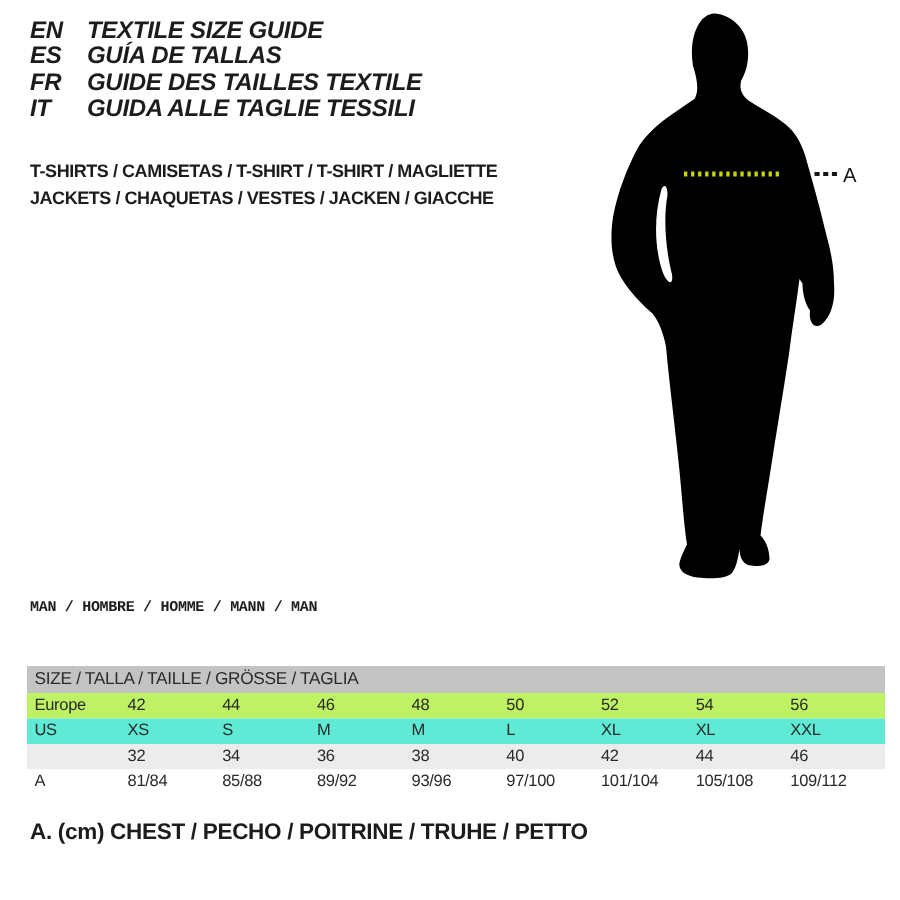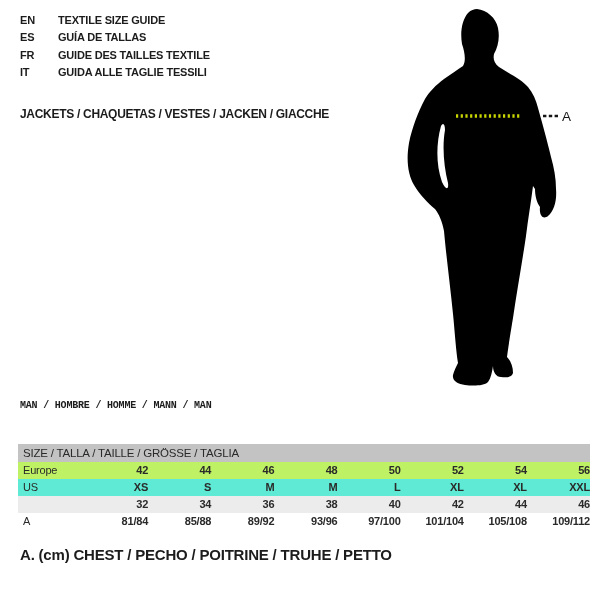--- a/index.html
+++ b/index.html
@@ -3,35 +3,35 @@
 <meta charset="utf-8">
 <style>
   html,body{margin:0;padding:0;}
   body{
     width:600px;height:600px;position:relative;background:#ffffff;
     font-family:"Liberation Sans", sans-serif;color:#1c1c1c;overflow:hidden;
     -webkit-font-smoothing:antialiased;
   }
   
   .lang-block{position:absolute;top:12px;left:20px;}
-  .lang-row{display:flex;line-height:17.4px;font-size:11px;font-weight:700;letter-spacing:-0.2px;}
+  .lang-row{display:flex;line-height:17.4px;font-size:16px;font-weight:700;letter-spacing:-0.2px;font-style:italic;}
   .lang-code{width:38px;flex:0 0 38px;}
   
   .categories{position:absolute;top:105px;left:20px;}
   .category-line{font-size:12px;font-weight:700;line-height:18px;letter-spacing:-0.3px;}
   
   .figure-svg{position:absolute;top:0;left:0;width:600px;height:600px;}
   
   .section-title{position:absolute;top:400px;left:20px;font-size:10px;font-weight:700;letter-spacing:-0.2px;font-family:Liberation Mono, monospace;}
   
   .size-table{position:absolute;top:444px;left:18px;width:572px;font-size:11px;letter-spacing:-0.2px;}
   .t-header{height:18px;line-height:18px;padding-left:5px;font-size:11.5px;color:#2a2a2a;}
   .t-row{display:grid;grid-template-columns:67px repeat(8,1fr);height:17px;line-height:17px;}
   .t-label{padding-left:5px;text-align:left;color:#2a2a2a;}
-  .t-cell{text-align:right;color:#2a2a2a;font-weight:bold;}
+  .t-cell{text-align:left;color:#2a2a2a;}
   
   .footnote{position:absolute;top:546px;left:20px;font-size:15px;font-weight:700;letter-spacing:-0.2px;}
 </style>
 </head>
 <body>
 
 <div class="lang-block">
   <div class="lang-row">
     <span class="lang-code">EN</span>
     <span>TEXTILE SIZE GUIDE</span>
@@ -44,20 +44,21 @@
     <span class="lang-code">FR</span>
     <span>GUIDE DES TAILLES TEXTILE</span>
   </div>
   <div class="lang-row">
     <span class="lang-code">IT</span>
     <span>GUIDA ALLE TAGLIE TESSILI</span>
   </div>
 </div>
 
 <div class="categories">
+  <div class="category-line">T-SHIRTS / CAMISETAS / T-SHIRT / T-SHIRT / MAGLIETTE</div>
   <div class="category-line">JACKETS / CHAQUETAS / VESTES / JACKEN / GIACCHE</div>
 </div>
 
 <svg class="figure-svg" viewBox="0 0 600 600" aria-hidden="true">
   <path fill-rule="evenodd" d="
     M 477 9
     C 487 10 496 18 498 28
     C 500 38 498 47 494 54
     C 493 59 494 63 499 67
     C 508 73 521 79 528 87

